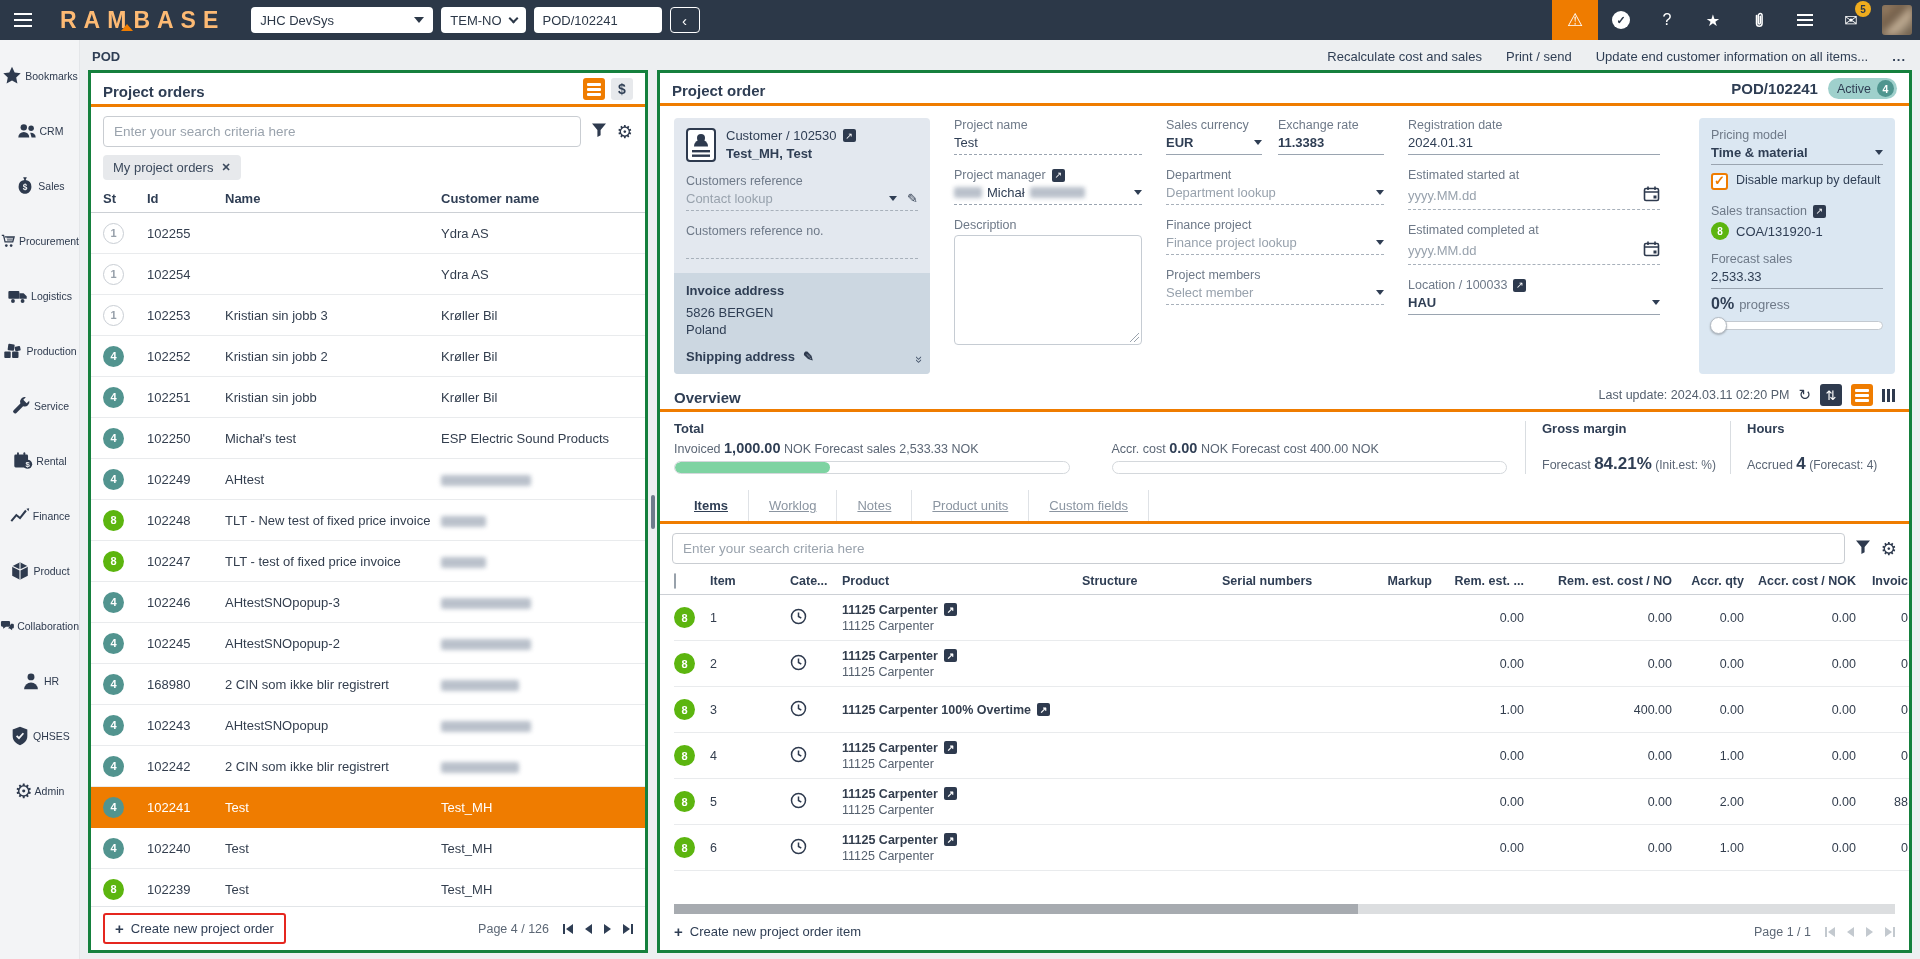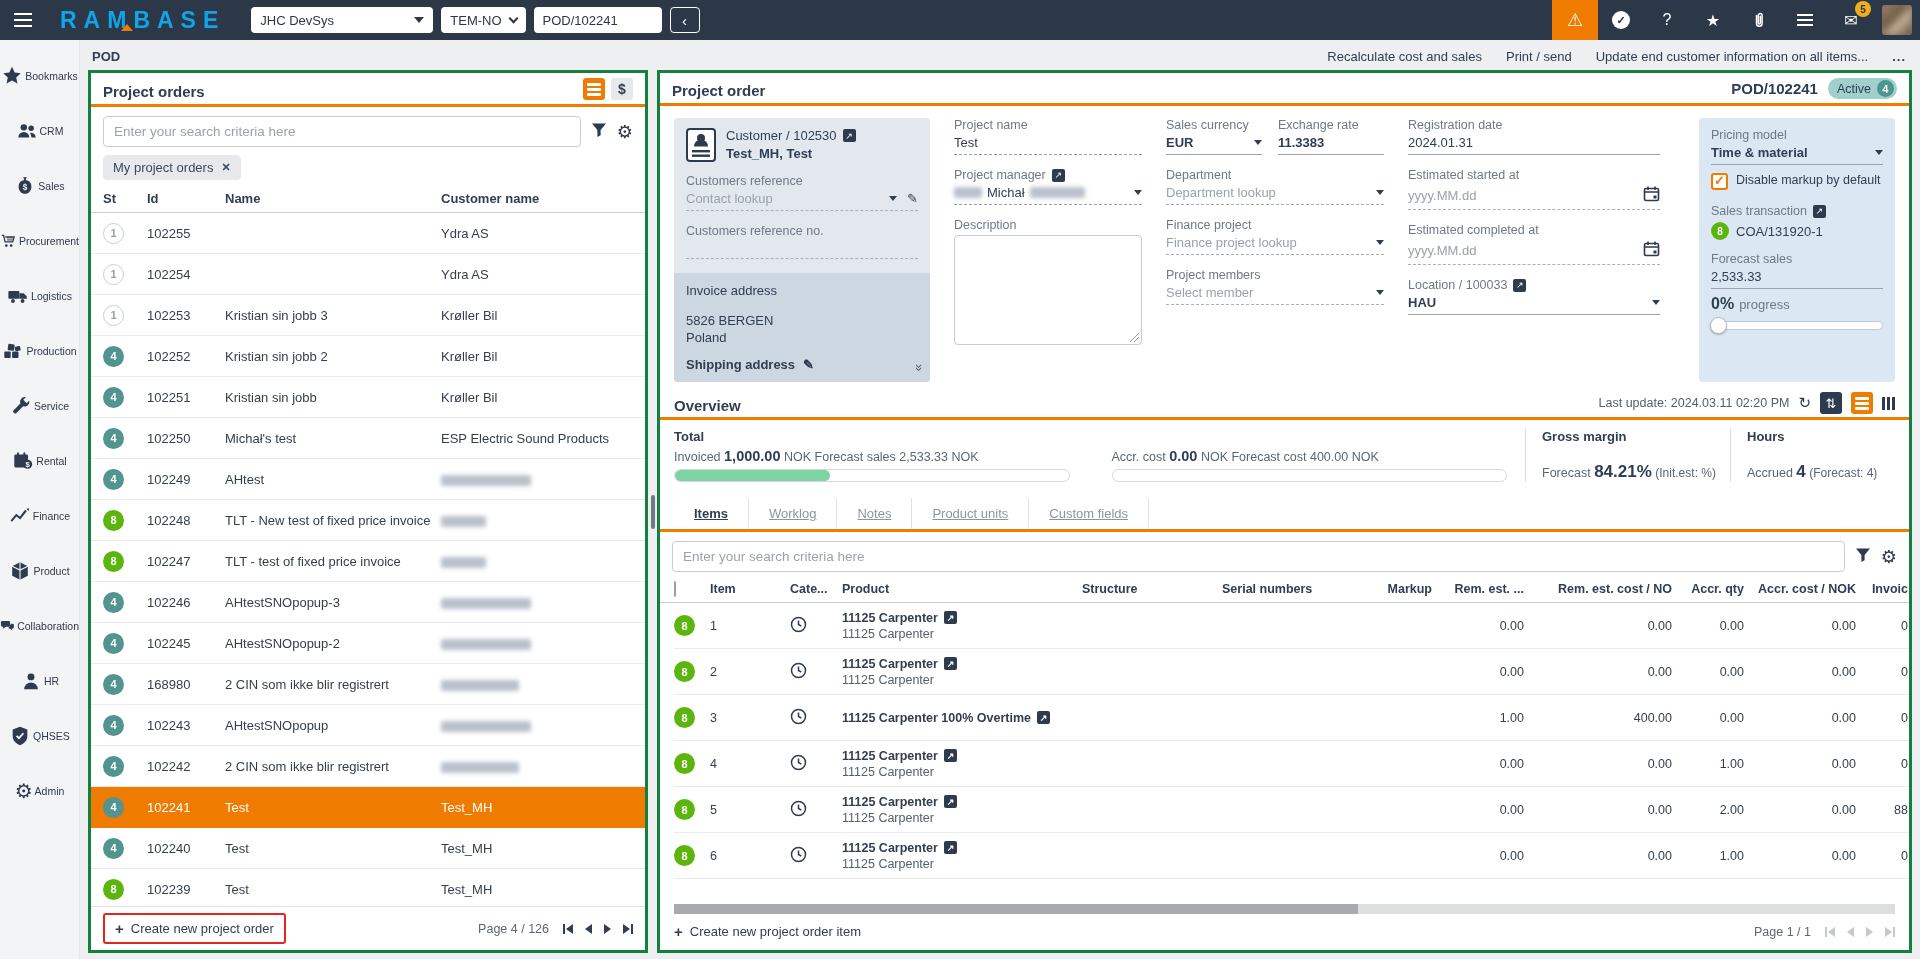--- a/index.html
+++ b/index.html
@@ -4,21 +4,21 @@
 <style>
   * { margin:0; padding:0; box-sizing:border-box; }
   html,body { width:1920px; height:959px; overflow:hidden; }
   body { font-family:"Liberation Sans", sans-serif; background:#edeff1; color:#2f3e54; font-size:13px; }
   .app { width:1920px; height:959px; display:flex; flex-direction:column; }
 
   
   .topbar { height:40px; flex:none; background:#2c3848; display:flex; align-items:center; color:#fff; }
   .burger { width:46px; display:flex; flex-direction:column; gap:4px; align-items:center; cursor:pointer; }
   .burger i { display:block; width:18px; height:2px; background:#fff; }
-  .logo { position:relative; margin:0 26px 0 14px; font-size:23px; font-weight:bold; letter-spacing:7px; color:#0ea5e9; white-space:nowrap; }
+  .logo { position:relative; margin:0 26px 0 14px; font-size:23px; font-weight:bold; letter-spacing:7px; color:#fdba74; white-space:nowrap; }
   .logo-accent { position:absolute; left:61px; bottom:3px; width:0; height:0; border-left:6px solid transparent; border-right:6px solid transparent; border-bottom:7px solid #ef7c00; }
   .tb-select { height:26px; background:#fff; color:#2c3848; border-radius:4px; display:flex; align-items:center; gap:8px; padding:0 9px; margin-right:8px; font-size:13px; }
   .tb-select.sys { width:182px; justify-content:space-between; }
   .caret-dn { width:0; height:0; border-left:5px solid transparent; border-right:5px solid transparent; border-top:6px solid #2c3848; }
   .chev-dn { width:7px; height:7px; border-right:2px solid #2c3848; border-bottom:2px solid #2c3848; transform:rotate(45deg); margin-top:-4px; }
   .tb-input { height:26px; width:128px; background:#fff; color:#2c3848; border:none; border-radius:4px; padding:0 9px; font-size:13px; margin-right:8px; font-family:"Liberation Sans",sans-serif; }
   .tb-back { height:26px; width:30px; border:1px solid #fff; border-radius:4px; background:transparent; color:#fff; font-size:15px; display:flex; align-items:center; justify-content:center; cursor:pointer; }
   .tb-spacer { flex:1; }
   .tb-ico { width:46px; height:40px; display:flex; align-items:center; justify-content:center; position:relative; font-size:16px; cursor:pointer; }
   .tb-ico.warn { background:#ef7c00; font-size:18px; }
@@ -109,21 +109,21 @@
   .cust-link { color:#2f3e54; display:flex; align-items:center; gap:6px; cursor:pointer; }
   .cust-name { font-weight:bold; margin-top:3px; }
   .ext { width:13px; height:13px; background:#2e3a4e; border-radius:2px; color:#fff; font-size:9px; display:inline-flex; align-items:center; justify-content:center; flex:none; }
   .lab { color:#6e7988; font-size:12.5px; display:flex; align-items:center; gap:6px; }
   .fldval { display:flex; align-items:center; justify-content:space-between; color:#2f3e54; border-bottom:1px solid #9aa4b0; padding:3px 0 4px; min-height:21px; }
   .fldval.ph { color:#98a2ad; border-bottom-style:dashed; border-bottom-color:#a8b1bb; }
   .vcaret { width:0; height:0; border-left:4px solid transparent; border-right:4px solid transparent; border-top:5px solid #2f3e54; }
   .fld { margin-bottom:13px; }
   .pencil { color:#2e3a4e; font-size:13px; }
   .cust-bottom { background:#ccd7e1; padding:10px 12px; position:relative; }
-  .addr-h { font-weight:normal; margin-bottom:15px; }
+  .addr-h { font-weight:bold; margin-bottom:7px; }
   .addr-l { margin:2px 0; }
   .ship-row { display:flex; align-items:center; gap:8px; font-weight:bold; margin-top:12px; }
   .chev2 { position:absolute; right:8px; bottom:8px; color:#44536a; font-size:13px; transform:rotate(90deg); display:inline-block; letter-spacing:-2px; }
 
   .fcol { display:flex; flex-direction:column; }
   .fcol2 { width:188px; } .fcol3 { width:218px; } .fcol4 { width:252px; }
   .frow { display:flex; gap:16px; }
   .textarea { position:relative; height:110px; border:1px solid #c6ccd3; border-radius:4px; margin-top:3px; background:#fff; }
   .textarea::after { content:""; position:absolute; right:2px; bottom:2px; width:9px; height:9px;
      background:linear-gradient(135deg, transparent 45%, #9aa3ad 45% 52%, transparent 52% 70%, #9aa3ad 70% 77%, transparent 77%); }

